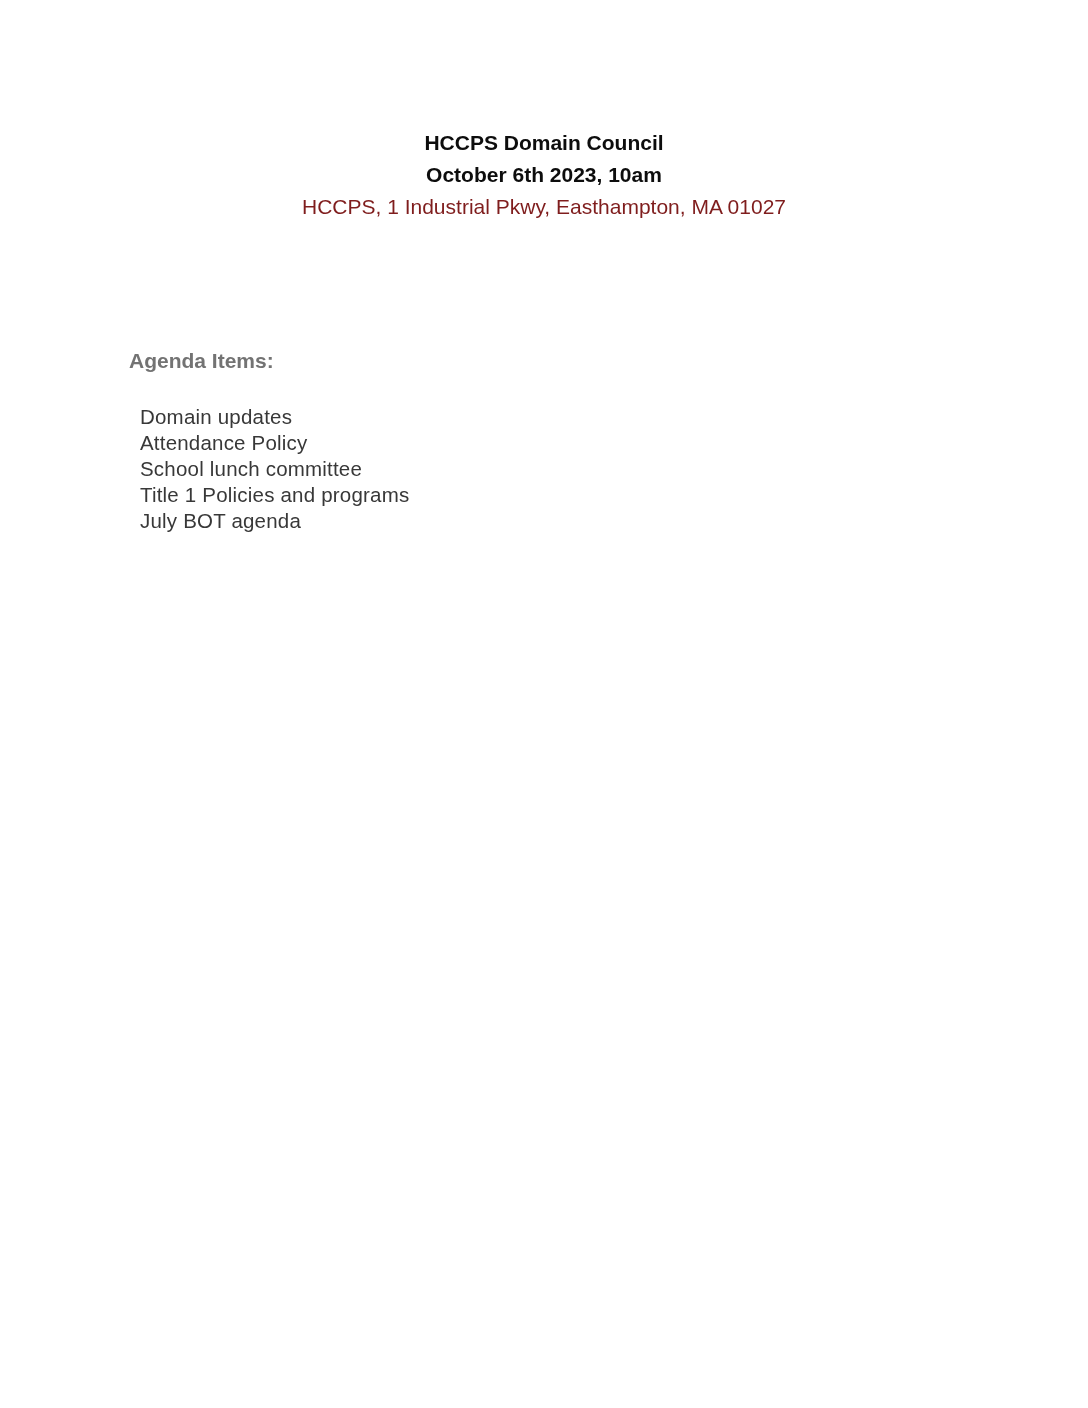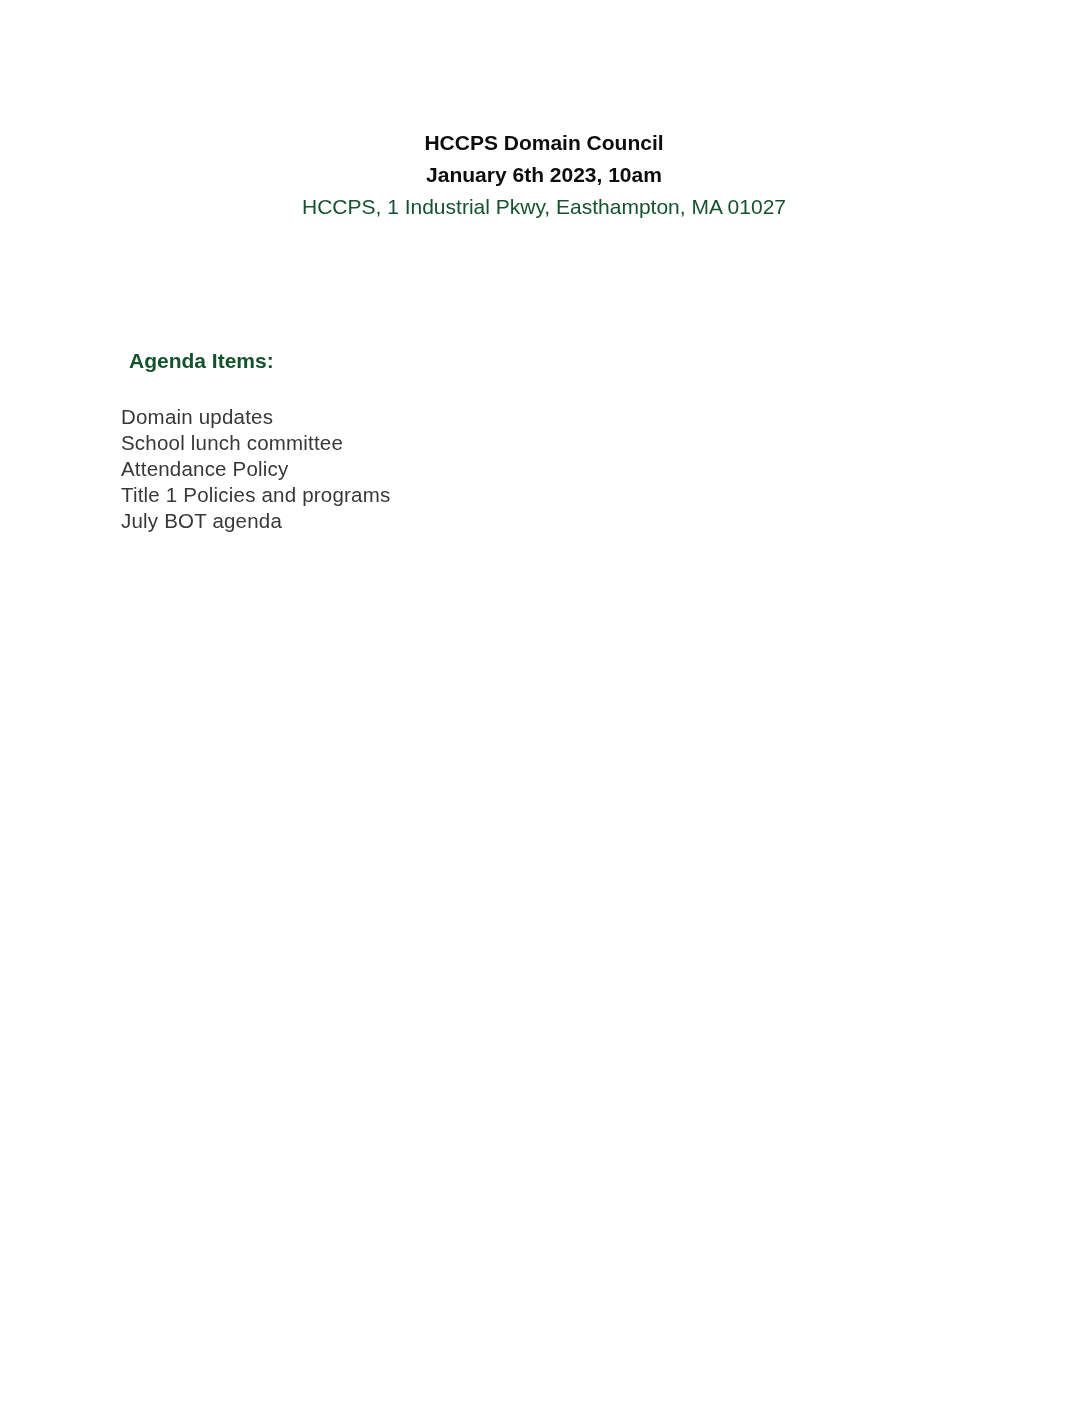--- a/index.html
+++ b/index.html
@@ -26,58 +26,58 @@
   .header-line {
     font-size: 21px;
     line-height: 32px;
     font-weight: 700;
     color: #0d0d0d;
   }
   .header-address {
     font-size: 21px;
     line-height: 32px;
     font-weight: 400;
-    color: #14532d;
+    color: #7f1d1d;
   }
   .section-heading {
     position: absolute;
     top: 348px;
     left: 129px;
     font-size: 21px;
     line-height: 26px;
     font-weight: 700;
-    color: #14532d;
+    color: #737373;
   }
   .agenda-list {
     position: absolute;
     top: 404px;
-    left: 121px;
+    left: 140px;
   }
   .agenda-item {
     font-size: 20.5px;
     line-height: 26px;
     font-weight: 400;
     color: #383838;
     letter-spacing: 0.2px;
   }
 </style>
 </head>
 <body>
 
 <div class="page">
 
   <div class="header-block">
     <div class="header-line">HCCPS Domain Council</div>
-    <div class="header-line">January 6th 2023, 10am</div>
+    <div class="header-line">October 6th 2023, 10am</div>
     <div class="header-address">HCCPS, 1 Industrial Pkwy, Easthampton, MA 01027</div>
   </div>
 
   <div class="section-heading">Agenda Items:</div>
 
   <div class="agenda-list">
     <div class="agenda-item">Domain updates</div>
+    <div class="agenda-item">Attendance Policy</div>
     <div class="agenda-item">School lunch committee</div>
-    <div class="agenda-item">Attendance Policy</div>
     <div class="agenda-item">Title 1 Policies and programs</div>
     <div class="agenda-item">July BOT agenda</div>
   </div>
 
 </div>
 
 </body></html>

